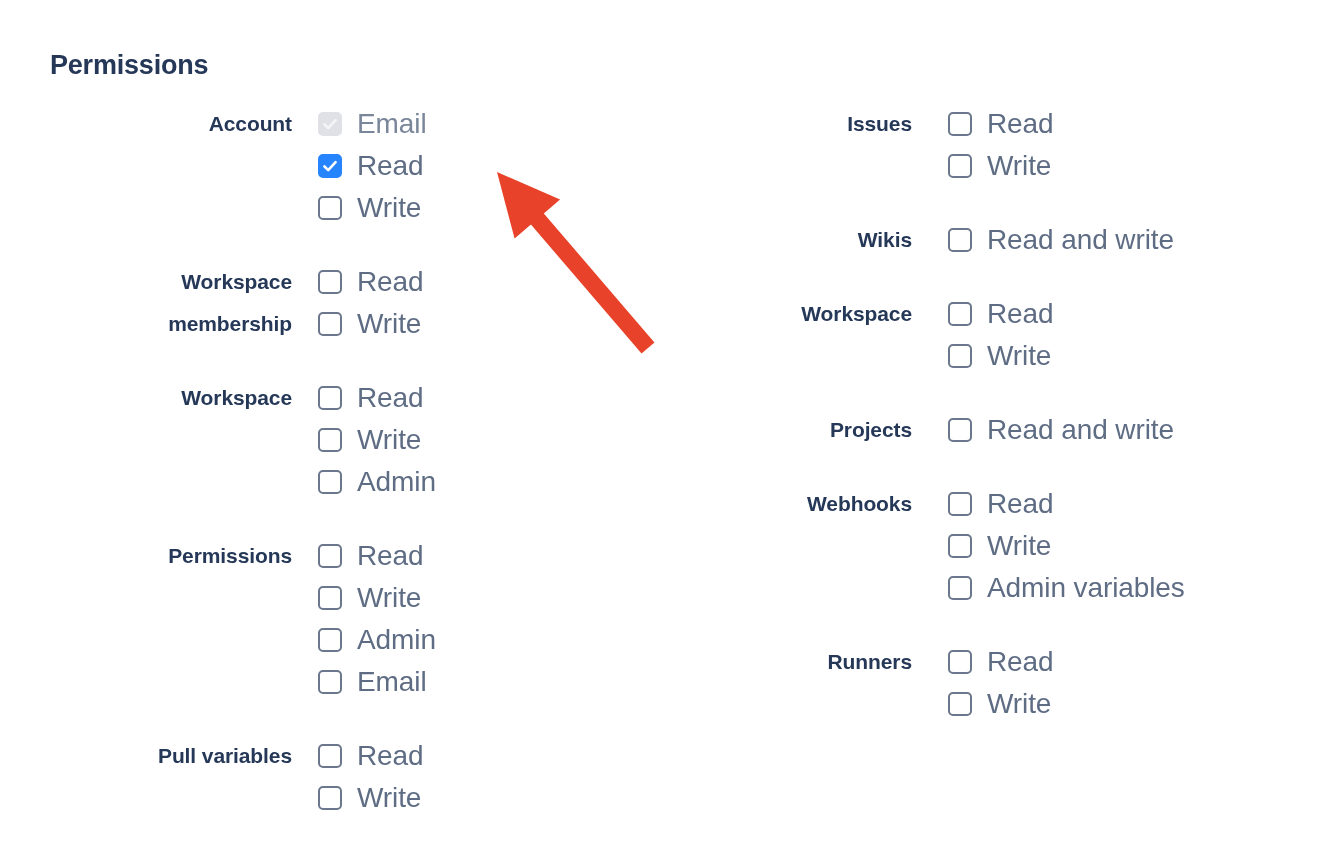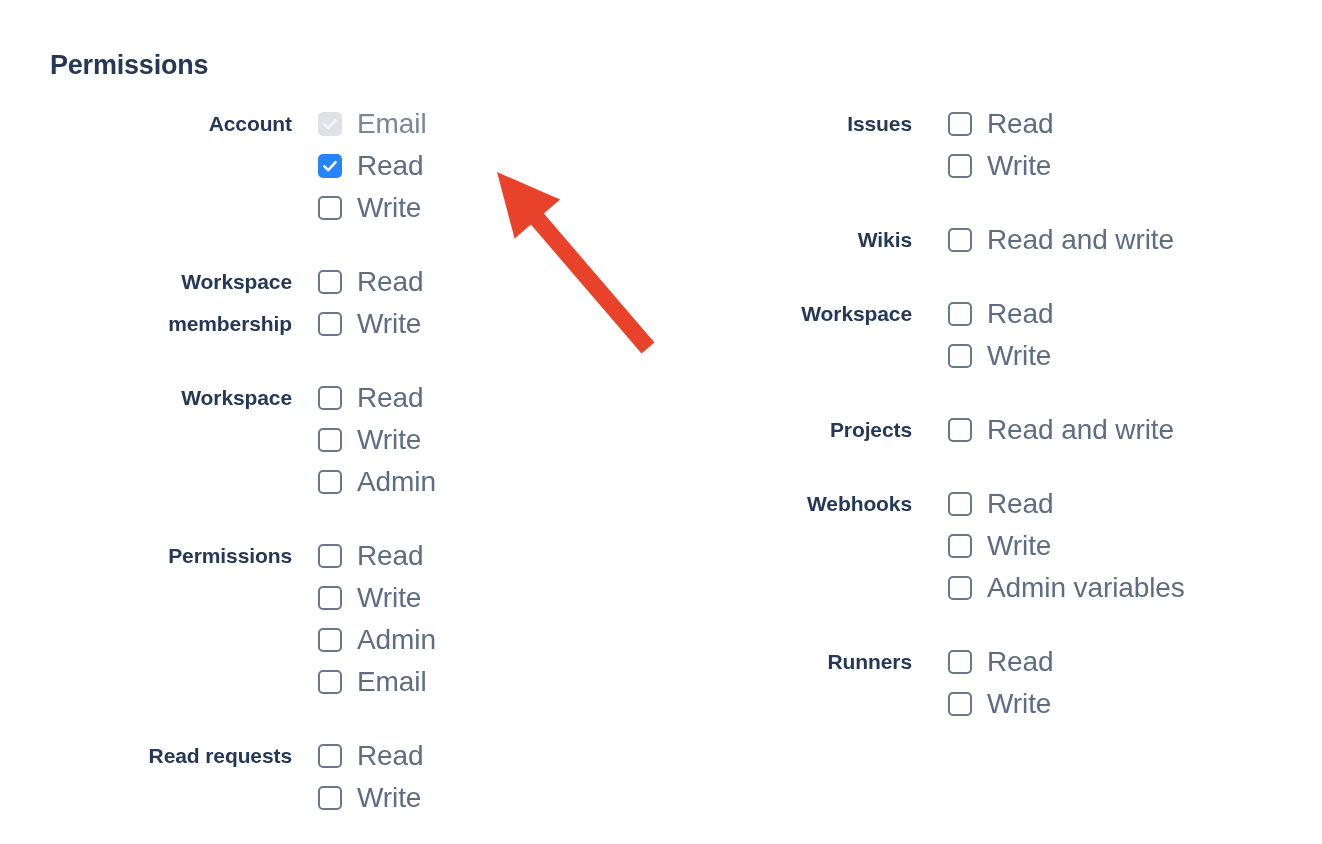--- a/index.html
+++ b/index.html
@@ -223,21 +223,21 @@
               <span class="checkbox unchecked" role="checkbox" aria-checked="false"></span>
               <span class="option-label">Admin</span>
             </div>
             <div class="option">
               <span class="checkbox unchecked" role="checkbox" aria-checked="false"></span>
               <span class="option-label">Email</span>
             </div>
           </div>
         </div>
         <div class="perm-group">
-          <div class="group-label">Read requests</div>
+          <div class="group-label">Pull variables</div>
           <div class="group-options">
             <div class="option">
               <span class="checkbox unchecked" role="checkbox" aria-checked="false"></span>
               <span class="option-label">Read</span>
             </div>
             <div class="option">
               <span class="checkbox unchecked" role="checkbox" aria-checked="false"></span>
               <span class="option-label">Write</span>
             </div>
           </div>

